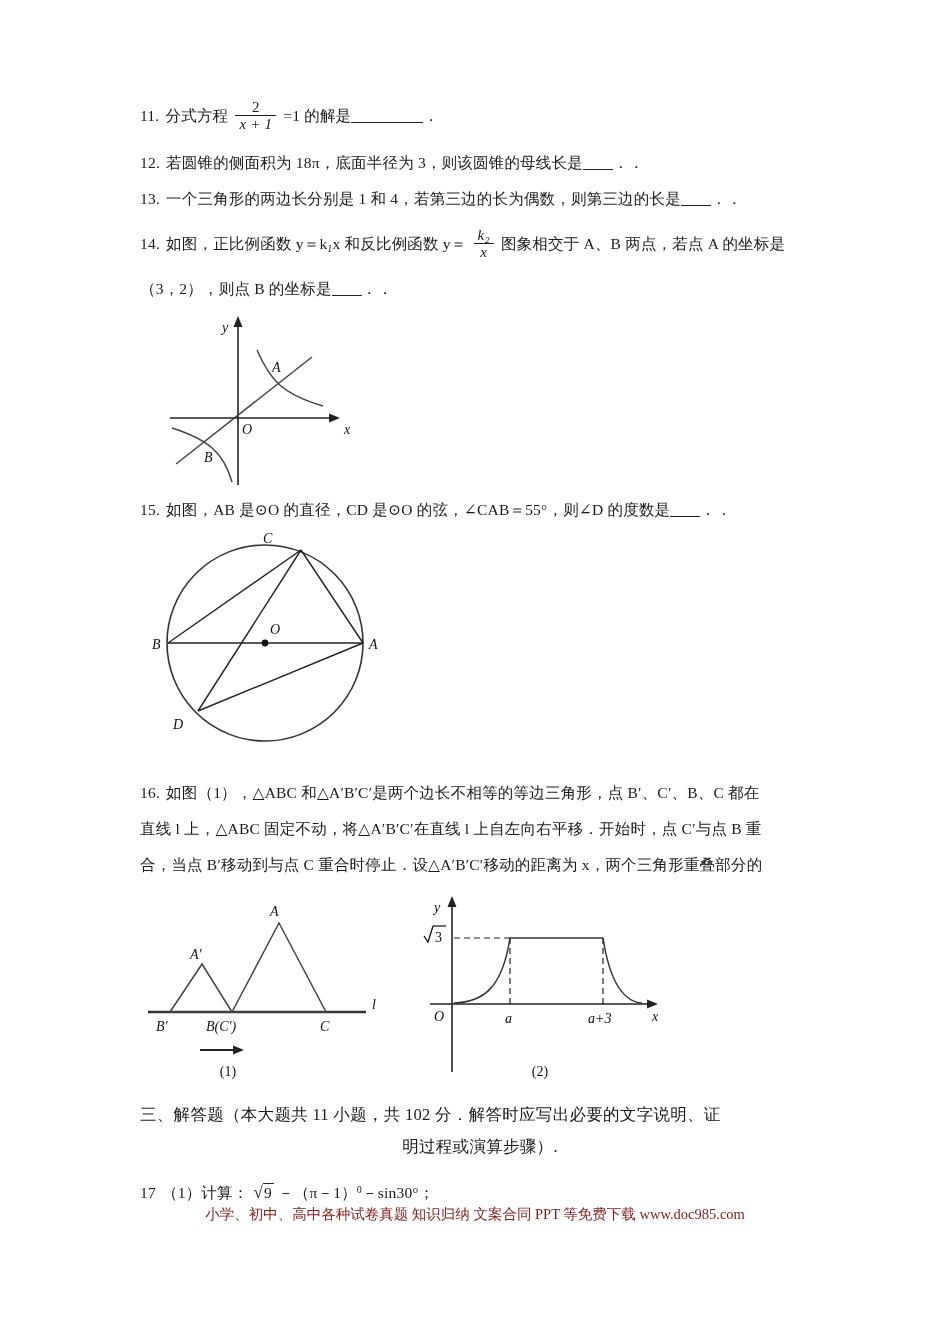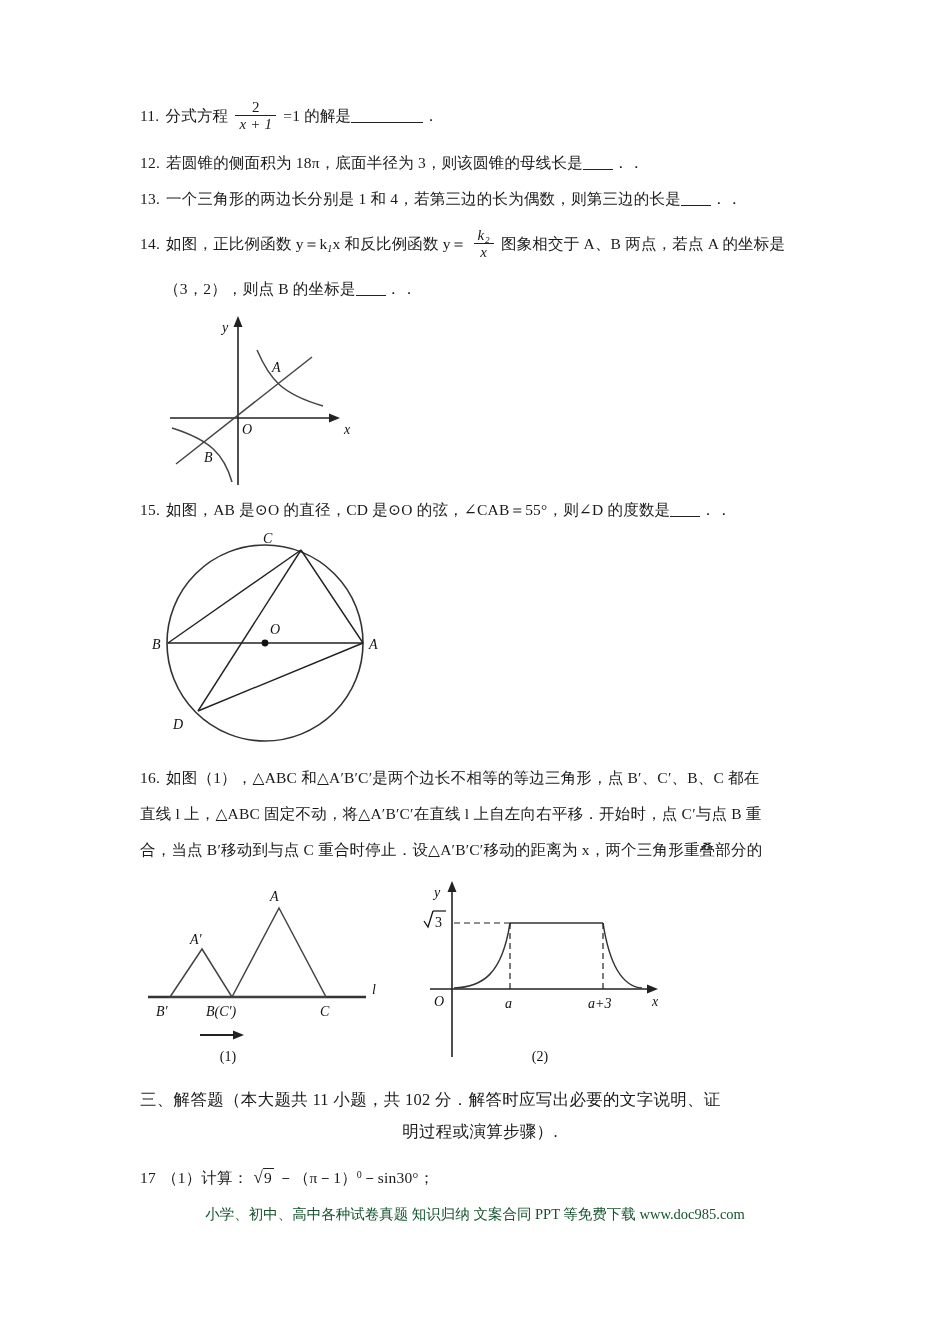--- a/index.html
+++ b/index.html
@@ -96,21 +96,21 @@
     margin-top: 14px;
     letter-spacing: 0.3px;
   }
   .footer {
     position: absolute;
     left: 0;
     top: 1205px;
     width: 950px;
     text-align: center;
     font-size: 14.5px;
-    color: #14532d;
+    color: #7f1d1d;
     font-family: "Liberation Serif", serif;
   }
   .figrow { position: relative; height: 200px; }
   .fig14 { position: absolute; left: 20px; top: 0; }
   .fig15 { position: absolute; left: 10px; top: 0; }
   .f16a { position: absolute; left: 0px;   top: 0; }
   .f16b { position: absolute; left: 280px; top: 0; }
   svg text { font-family: "Liberation Serif", serif; }
 </style>
 </head>
@@ -143,21 +143,21 @@
     <div class="qline" style="margin-top:14px;">
       <span class="num">14.</span>
       <span>如图，正比例函数 y＝k</span><span class="sub">1</span><span>x 和反比例函数 y＝</span>
       <span class="frac">
         <span class="top" style="font-style:italic;">k₂</span>
         <span class="bar"></span>
         <span class="bot">x</span>
       </span>
       <span>图象相交于 A、B 两点，若点 A 的坐标是</span>
     </div>
-    <div class="qline" style="margin-top:10px;margin-left:24px;">
+    <div class="qline" style="margin-top:10px;">
       <span>（3，2），则点 B 的坐标是</span><span class="blank-short"></span><span>．．</span>
     </div>
 
     <div class="figrow" style="height:185px; margin-top:6px;">
       <div class="fig fig14">
         <svg width="230" height="180" viewBox="0 0 230 180">
 
           <line x1="78" y1="175" x2="78" y2="14" stroke="#222" stroke-width="1.6"></line>
           <polygon points="78,6 73.5,17 82.5,17" fill="#222"></polygon>
 
@@ -200,21 +200,21 @@
 
           <text x="113" y="10" font-size="14" font-style="italic" fill="#111">C</text>
           <text x="120" y="101" font-size="14" font-style="italic" fill="#111">O</text>
           <text x="2" y="116" font-size="14" font-style="italic" fill="#111">B</text>
           <text x="219" y="116" font-size="14" font-style="italic" fill="#111">A</text>
           <text x="23" y="196" font-size="14" font-style="italic" fill="#111">D</text>
         </svg>
       </div>
     </div>
 
-    <div class="qline" style="margin-top:0px;">
+    <div class="qline" style="margin-top:15px;">
       <span class="num">16.</span>
       <span>如图（1），△ABC 和△A′B′C′是两个边长不相等的等边三角形，点 B′、C′、B、C 都在</span>
     </div>
     <div class="qline" style="margin-top:4px;">
       <span>直线 l 上，△ABC 固定不动，将△A′B′C′在直线 l 上自左向右平移．开始时，点 C′与点 B 重</span>
     </div>
     <div class="qline" style="margin-top:4px;">
       <span>合，当点 B′移动到与点 C 重合时停止．设△A′B′C′移动的距离为 x，两个三角形重叠部分的</span>
     </div>
 

